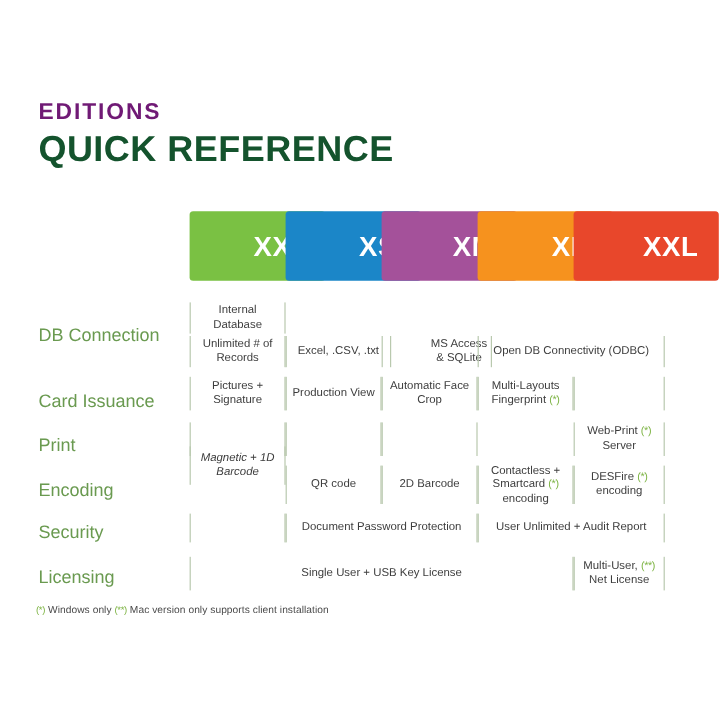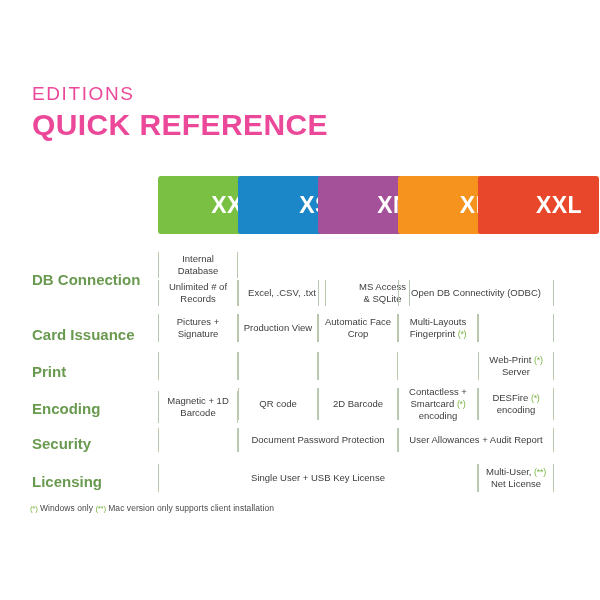--- a/index.html
+++ b/index.html
@@ -23,28 +23,28 @@
 
   
   .header {
     position: absolute;
     left: 32px;
     top: 84px;
   }
   .header-eyebrow {
     font-size: 19px;
     letter-spacing: 1.6px;
-    color: #ec4899;
-    font-weight: 400;
+    color: #701a75;
+    font-weight: 700;
     line-height: 1;
   }
   .header-title {
     font-size: 30px;
     letter-spacing: 0.4px;
-    color: #ec4899;
+    color: #14532d;
     font-weight: 700;
     line-height: 1;
     margin-top: 7px;
   }
 
   
   .badges {
     position: absolute;
     left: 158px;
     top: 176px;
@@ -72,21 +72,21 @@
     left: 24px;
     top: 250px;
     width: 552px;
     height: 250px;
   }
   .row-label {
     position: absolute;
     left: 8px;
     color: #6a9a50;
     font-size: 15px;
-    font-weight: 700;
+    font-weight: 400;
     white-space: nowrap;
   }
   .cell {
     position: absolute;
     box-sizing: border-box;
     border-left: 1px solid #b9c9ae;
     border-right: 1px solid #b9c9ae;
     display: flex;
     align-items: center;
     justify-content: center;
@@ -183,21 +183,21 @@
       <div class="cell" style="left: 214px; width: 80px; top: 102px; height: 28px;">
         <span class="cell-text"></span>
       </div>
       <div class="cell" style="left: 294px; width: 80px; top: 102px; height: 28px;">
         <span class="cell-text"></span>
       </div>
       <div class="cell" style="left: 454px; width: 76px; top: 102px; height: 28px;">
         <span class="cell-text"><span>Web-Print </span><span class="mark">(*)</span><span> Server</span></span>
       </div>
       <div class="row-label" style="top: 150px;">Encoding</div>
-      <div class="cell" style="left: 134px; width: 80px; top: 141px; height: 32px;">
+      <div class="cell" style="left: 134px; width: 80px; top: 122px; height: 32px; font-style: italic;">
         <span class="cell-text"><span>Magnetic + 1D Barcode</span></span>
       </div>
       <div class="cell" style="left: 214px; width: 80px; top: 138px; height: 32px;">
         <span class="cell-text"><span>QR code</span></span>
       </div>
       <div class="cell" style="left: 294px; width: 80px; top: 138px; height: 32px;">
         <span class="cell-text"><span>2D Barcode</span></span>
       </div>
       <div class="cell" style="left: 374px; width: 80px; top: 138px; height: 32px;">
         <span class="cell-text"><span>Contactless + Smartcard </span><span class="mark">(*)</span><span> encoding</span></span>
@@ -206,21 +206,21 @@
         <span class="cell-text"><span>DESFire </span><span class="mark">(*)</span><span> encoding</span></span>
       </div>
       <div class="row-label" style="top: 185px;">Security</div>
       <div class="cell" style="left: 134px; width: 80px; top: 178px; height: 24px;">
         <span class="cell-text"></span>
       </div>
       <div class="cell" style="left: 214px; width: 160px; top: 178px; height: 24px;">
         <span class="cell-text"><span>Document Password Protection</span></span>
       </div>
       <div class="cell" style="left: 374px; width: 156px; top: 178px; height: 24px;">
-        <span class="cell-text"><span>User Allowances + Audit Report</span></span>
+        <span class="cell-text"><span>User Unlimited + Audit Report</span></span>
       </div>
       <div class="row-label" style="top: 223px;">Licensing</div>
       <div class="cell" style="left: 134px; width: 320px; top: 214px; height: 28px;">
         <span class="cell-text"><span>Single User + USB Key License</span></span>
       </div>
       <div class="cell" style="left: 454px; width: 76px; top: 214px; height: 28px;">
         <span class="cell-text"><span>Multi-User, </span><span class="mark">(**)</span><span> Net License</span></span>
       </div>
     </div>
 

